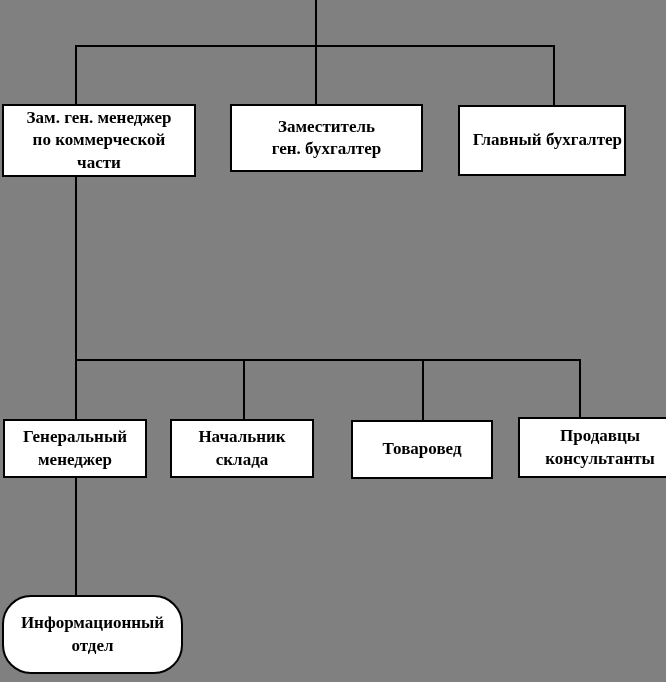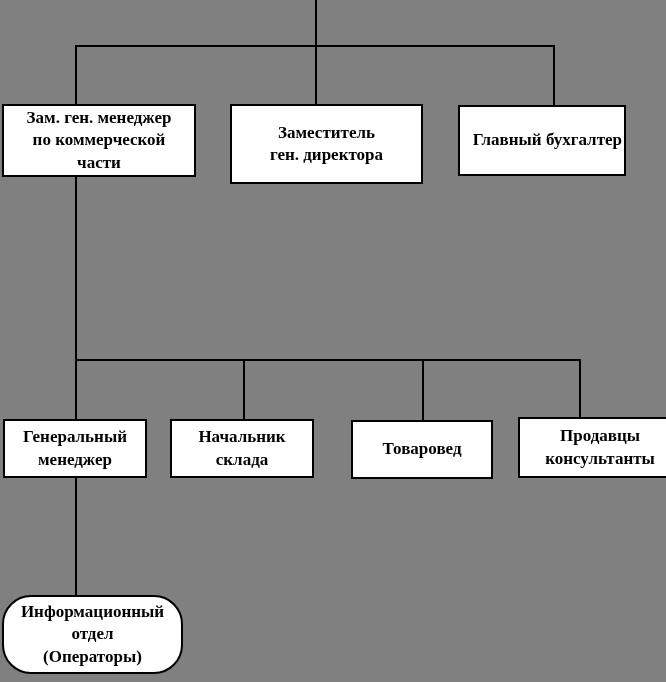--- a/index.html
+++ b/index.html
@@ -29,21 +29,21 @@
     font-size: 17px;
     line-height: 1.3;
     padding: 1px 2px;
   }
   .connector {
     position: absolute;
     background: #000000;
   }
   
   #box-deputy-commercial { left: 2px;   top: 104px; width: 194px; height: 73px; }
-  #box-deputy-general    { left: 230px; top: 104px; width: 193px; height: 80px; }
+  #box-deputy-general    { left: 230px; top: 104px; width: 193px; height: 68px; }
   #box-chief-accountant  { left: 458px; top: 105px; width: 168px; height: 71px; align-items: flex-end; }
   
   #box-general-manager   { left: 3px;   top: 419px; width: 144px; height: 59px; }
   #box-warehouse-head    { left: 170px; top: 419px; width: 144px; height: 59px; }
   #box-merchandiser      { left: 351px; top: 420px; width: 142px; height: 59px; }
   #box-sales-consultants { left: 518px; top: 417px; width: 164px; height: 61px; }
   
   #box-information-dept  { left: 2px;   top: 595px; width: 181px; height: 79px; border-radius: 29px; }
   
   #conn-root-vertical      { left: 315px; top: 0;     width: 2px;   height: 104px; }
@@ -74,21 +74,21 @@
   <div class="connector" id="conn-bottom-vertical"></div>
 
   <div class="box" id="box-deputy-commercial">
     <span>Зам. ген. менеджер</span>
     <span>по коммерческой</span>
     <span>части</span>
   </div>
 
   <div class="box" id="box-deputy-general">
     <span>Заместитель</span>
-    <span>ген. директора</span>
+    <span>ген. бухгалтер</span>
   </div>
 
   <div class="box" id="box-chief-accountant">
     <span>Главный бухгалтер</span>
   </div>
 
   <div class="box" id="box-warehouse-head">
     <span>Начальник</span>
     <span>склада</span>
   </div>
@@ -103,16 +103,15 @@
   </div>
 
   <div class="box" id="box-sales-consultants">
     <span>Продавцы</span>
     <span>консультанты</span>
   </div>
 
   <div class="box" id="box-information-dept">
     <span>Информационный</span>
     <span>отдел</span>
-    <span>(Операторы)</span>
   </div>
 
 </div>
 
 </body></html>

